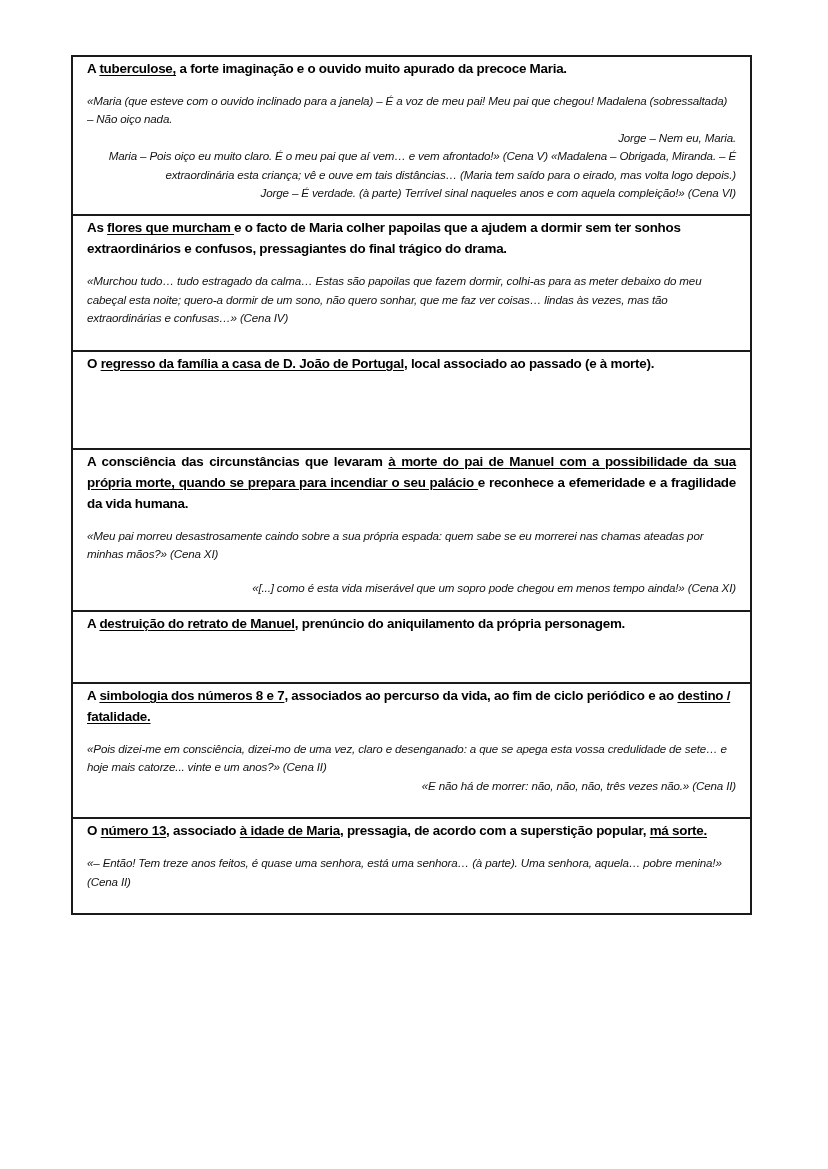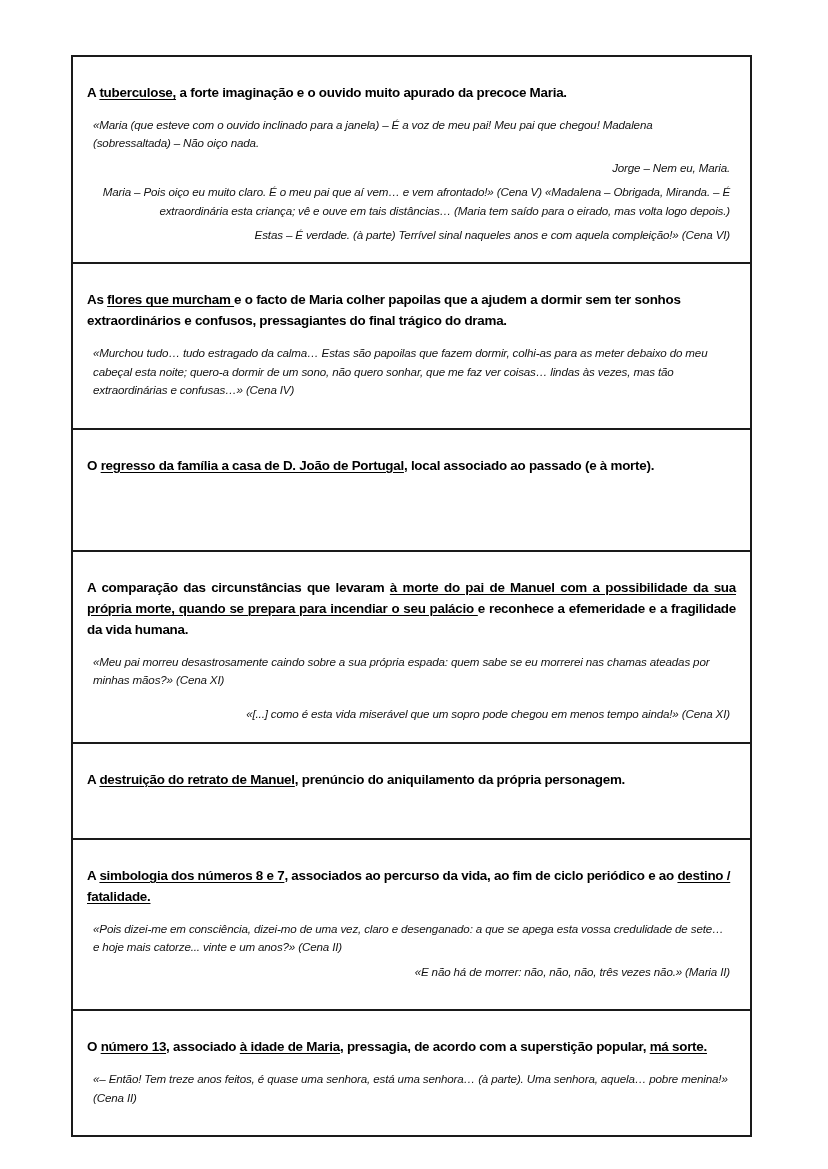--- a/index.html
+++ b/index.html
@@ -30,21 +30,21 @@
     top: 55px;
     width: 681px;
     box-sizing: border-box;
     border: 2px solid #1a1a1a;
     background: #ffffff;
   }
 
   .row {
     box-sizing: border-box;
     border-bottom: 2px solid #1a1a1a;
-    padding: 25px 14px 12px 14px;
+    padding: 1px 14px 12px 14px;
     background: #ffffff;
   }
   .row:last-child {
     border-bottom: none;
   }
 
   .heading {
     font-family: "Liberation Sans", sans-serif;
     font-weight: bold;
     font-size: 13.4px;
@@ -64,21 +64,21 @@
     text-underline-offset: 2px;
   }
 
   .quote {
     font-family: "Liberation Sans", sans-serif;
     font-style: italic;
     font-size: 11.6px;
     line-height: 18.4px;
     letter-spacing: -0.15px;
     color: #111111;
-    margin: 6px;
+    margin: 0;
     text-align: left;
   }
   .quote + .quote {
     margin-top: 0;
     text-align: right;
   }
   .quote.spaced {
     margin-top: 16px;
   }
   .gap-top {
@@ -93,49 +93,49 @@
 <body>
 
 <div id="page">
   <div id="sheet">
 
     <div class="row">
       <p class="heading"><span>A </span><u>tuberculose,</u><span> a forte imaginação e o ouvido muito apurado da precoce Maria.</span></p>
       <p class="quote gap-top">«Maria (que esteve com o ouvido inclinado para a janela) – É a voz de meu pai! Meu pai que chegou! Madalena (sobressaltada) – Não oiço nada.</p>
       <p class="quote">Jorge – Nem eu, Maria.</p>
       <p class="quote">Maria – Pois oiço eu muito claro. É o meu pai que aí vem… e vem afrontado!» (Cena V) «Madalena – Obrigada, Miranda. – É extraordinária esta criança; vê e ouve em tais distâncias… (Maria tem saído para o eirado, mas volta logo depois.)</p>
-      <p class="quote">Estas – É verdade. (à parte) Terrível sinal naqueles anos e com aquela compleição!» (Cena VI)</p>
+      <p class="quote">Jorge – É verdade. (à parte) Terrível sinal naqueles anos e com aquela compleição!» (Cena VI)</p>
     </div>
 
     <div class="row">
       <p class="heading"><span>As </span><u>flores que murcham </u><span>e o facto de Maria colher papoilas que a ajudem a dormir sem ter sonhos extraordinários e confusos, pressagiantes do final trágico do drama.</span></p>
       <p class="quote gap-top">«Murchou tudo… tudo estragado da calma… Estas são papoilas que fazem dormir, colhi-as para as meter debaixo do meu cabeçal esta noite; quero-a dormir de um sono, não quero sonhar, que me faz ver coisas… lindas às vezes, mas tão extraordinárias e confusas…» (Cena IV)</p>
       <div class="tail-space-sm"></div>
     </div>
 
     <div class="row">
       <p class="heading"><span>O </span><u>regresso da família a casa de D. João de Portugal</u><span>, local associado ao passado (e à morte).</span></p>
       <div class="tail-space-lg"></div>
     </div>
 
     <div class="row">
-      <p class="heading justified"><span>A comparação das circunstâncias que levaram </span><u>à morte do pai de Manuel com a possibilidade da sua própria morte, quando se prepara para incendiar o seu palácio </u><span>e reconhece a efemeridade e a fragilidade da vida humana.</span></p>
+      <p class="heading justified"><span>A consciência das circunstâncias que levaram </span><u>à morte do pai de Manuel com a possibilidade da sua própria morte, quando se prepara para incendiar o seu palácio </u><span>e reconhece a efemeridade e a fragilidade da vida humana.</span></p>
       <p class="quote gap-top">«Meu pai morreu desastrosamente caindo sobre a sua própria espada: quem sabe se eu morrerei nas chamas ateadas por minhas mãos?» (Cena XI)</p>
       <p class="quote spaced">«[...] como é esta vida miserável que um sopro pode chegou em menos tempo ainda!» (Cena XI)</p>
     </div>
 
     <div class="row">
       <p class="heading"><span>A </span><u>destruição do retrato de Manuel</u><span>, prenúncio do aniquilamento da própria personagem.</span></p>
       <div class="tail-space-md"></div>
     </div>
 
     <div class="row">
       <p class="heading"><span>A </span><u>simbologia dos números 8 e 7</u><span>, associados ao percurso da vida, ao fim de ciclo periódico e ao </span><u>destino / fatalidade.</u></p>
       <p class="quote gap-top">«Pois dizei-me em consciência, dizei-mo de uma vez, claro e desenganado: a que se apega esta vossa credulidade de sete… e hoje mais catorze... vinte e um anos?» (Cena II)</p>
-      <p class="quote">«E não há de morrer: não, não, não, três vezes não.» (Maria II)</p>
+      <p class="quote">«E não há de morrer: não, não, não, três vezes não.» (Cena II)</p>
       <div class="tail-space-sm"></div>
     </div>
 
     <div class="row">
       <p class="heading"><span>O </span><u>número 13</u><span>, associado </span><u>à idade de Maria</u><span>, pressagia, de acordo com a superstição popular, </span><u>má sorte.</u></p>
       <p class="quote gap-top">«– Então! Tem treze anos feitos, é quase uma senhora, está uma senhora… (à parte). Uma senhora, aquela… pobre menina!» (Cena II)</p>
       <div class="tail-space-sm"></div>
     </div>
 
   </div>

